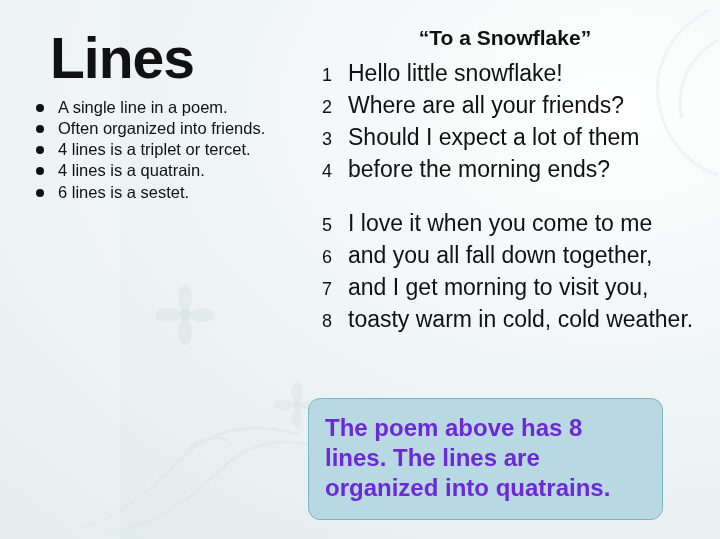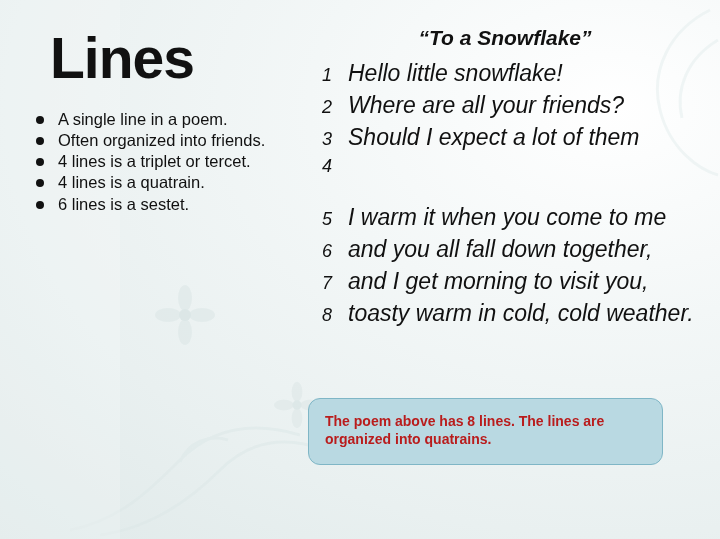--- a/index.html
+++ b/index.html
@@ -37,21 +37,21 @@
     top: 30px;
     width: 270px;
   }
   .title {
     font-family: "Liberation Sans", sans-serif;
     font-weight: bold;
     font-size: 57px;
     line-height: 1.0;
     color: #111111;
     letter-spacing: -1px;
-    margin: 0 0 23px 20px;
+    margin: 0 0 11px 20px;
   }
   ul.bullets {
     list-style: none;
     margin: 0;
     padding: 0;
   }
   ul.bullets li {
     position: relative;
     padding-left: 28px;
     margin-bottom: 2px;
@@ -70,21 +70,20 @@
     background: #111111;
     border-radius: 50%;
   }
 
   
   .right-col {
     position: absolute;
     left: 310px;
     top: 26px;
     width: 390px;
-    font-style: italic;
   }
   .poem-title {
     font-weight: bold;
     font-size: 21px;
     color: #111111;
     text-align: center;
     margin: 0 0 10px 0;
   }
   .poem {
     margin: 0;
@@ -121,23 +120,23 @@
     width: 355px;
     box-sizing: border-box;
     background: #b9d9e2;
     border: 1px solid #7fb6c6;
     border-radius: 12px;
     padding: 14px 16px 16px 16px;
   }
   .callout p {
     margin: 0;
     font-weight: bold;
-    font-size: 14px;
+    font-size: 24px;
     line-height: 1.25;
-    color: #b91c1c;
+    color: #6d28d9;
   }
 </style>
 </head>
 <body>
 
 <div class="slide">
 
   <div class="deco" style="left:150px; top:280px;">
     <svg width="70" height="70" viewBox="0 0 70 70">
       <g fill="#dbe6e6">
@@ -205,29 +204,30 @@
       <div class="poem-line">
         <span class="num">2</span>
         <span class="txt">Where are all your friends?</span>
       </div>
       <div class="poem-line">
         <span class="num">3</span>
         <span class="txt">Should I expect a lot of them</span>
       </div>
       <div class="poem-line">
         <span class="num">4</span>
+        <span class="txt">before the morning ends?</span>
       </div>
     </div>
 
     <div class="stanza-gap"></div>
 
     <div class="poem">
       <div class="poem-line">
         <span class="num">5</span>
-        <span class="txt">I warm it when you come to me</span>
+        <span class="txt">I love it when you come to me</span>
       </div>
       <div class="poem-line">
         <span class="num">6</span>
         <span class="txt">and you all fall down together,</span>
       </div>
       <div class="poem-line">
         <span class="num">7</span>
         <span class="txt">and I get morning to visit you,</span>
       </div>
       <div class="poem-line">

